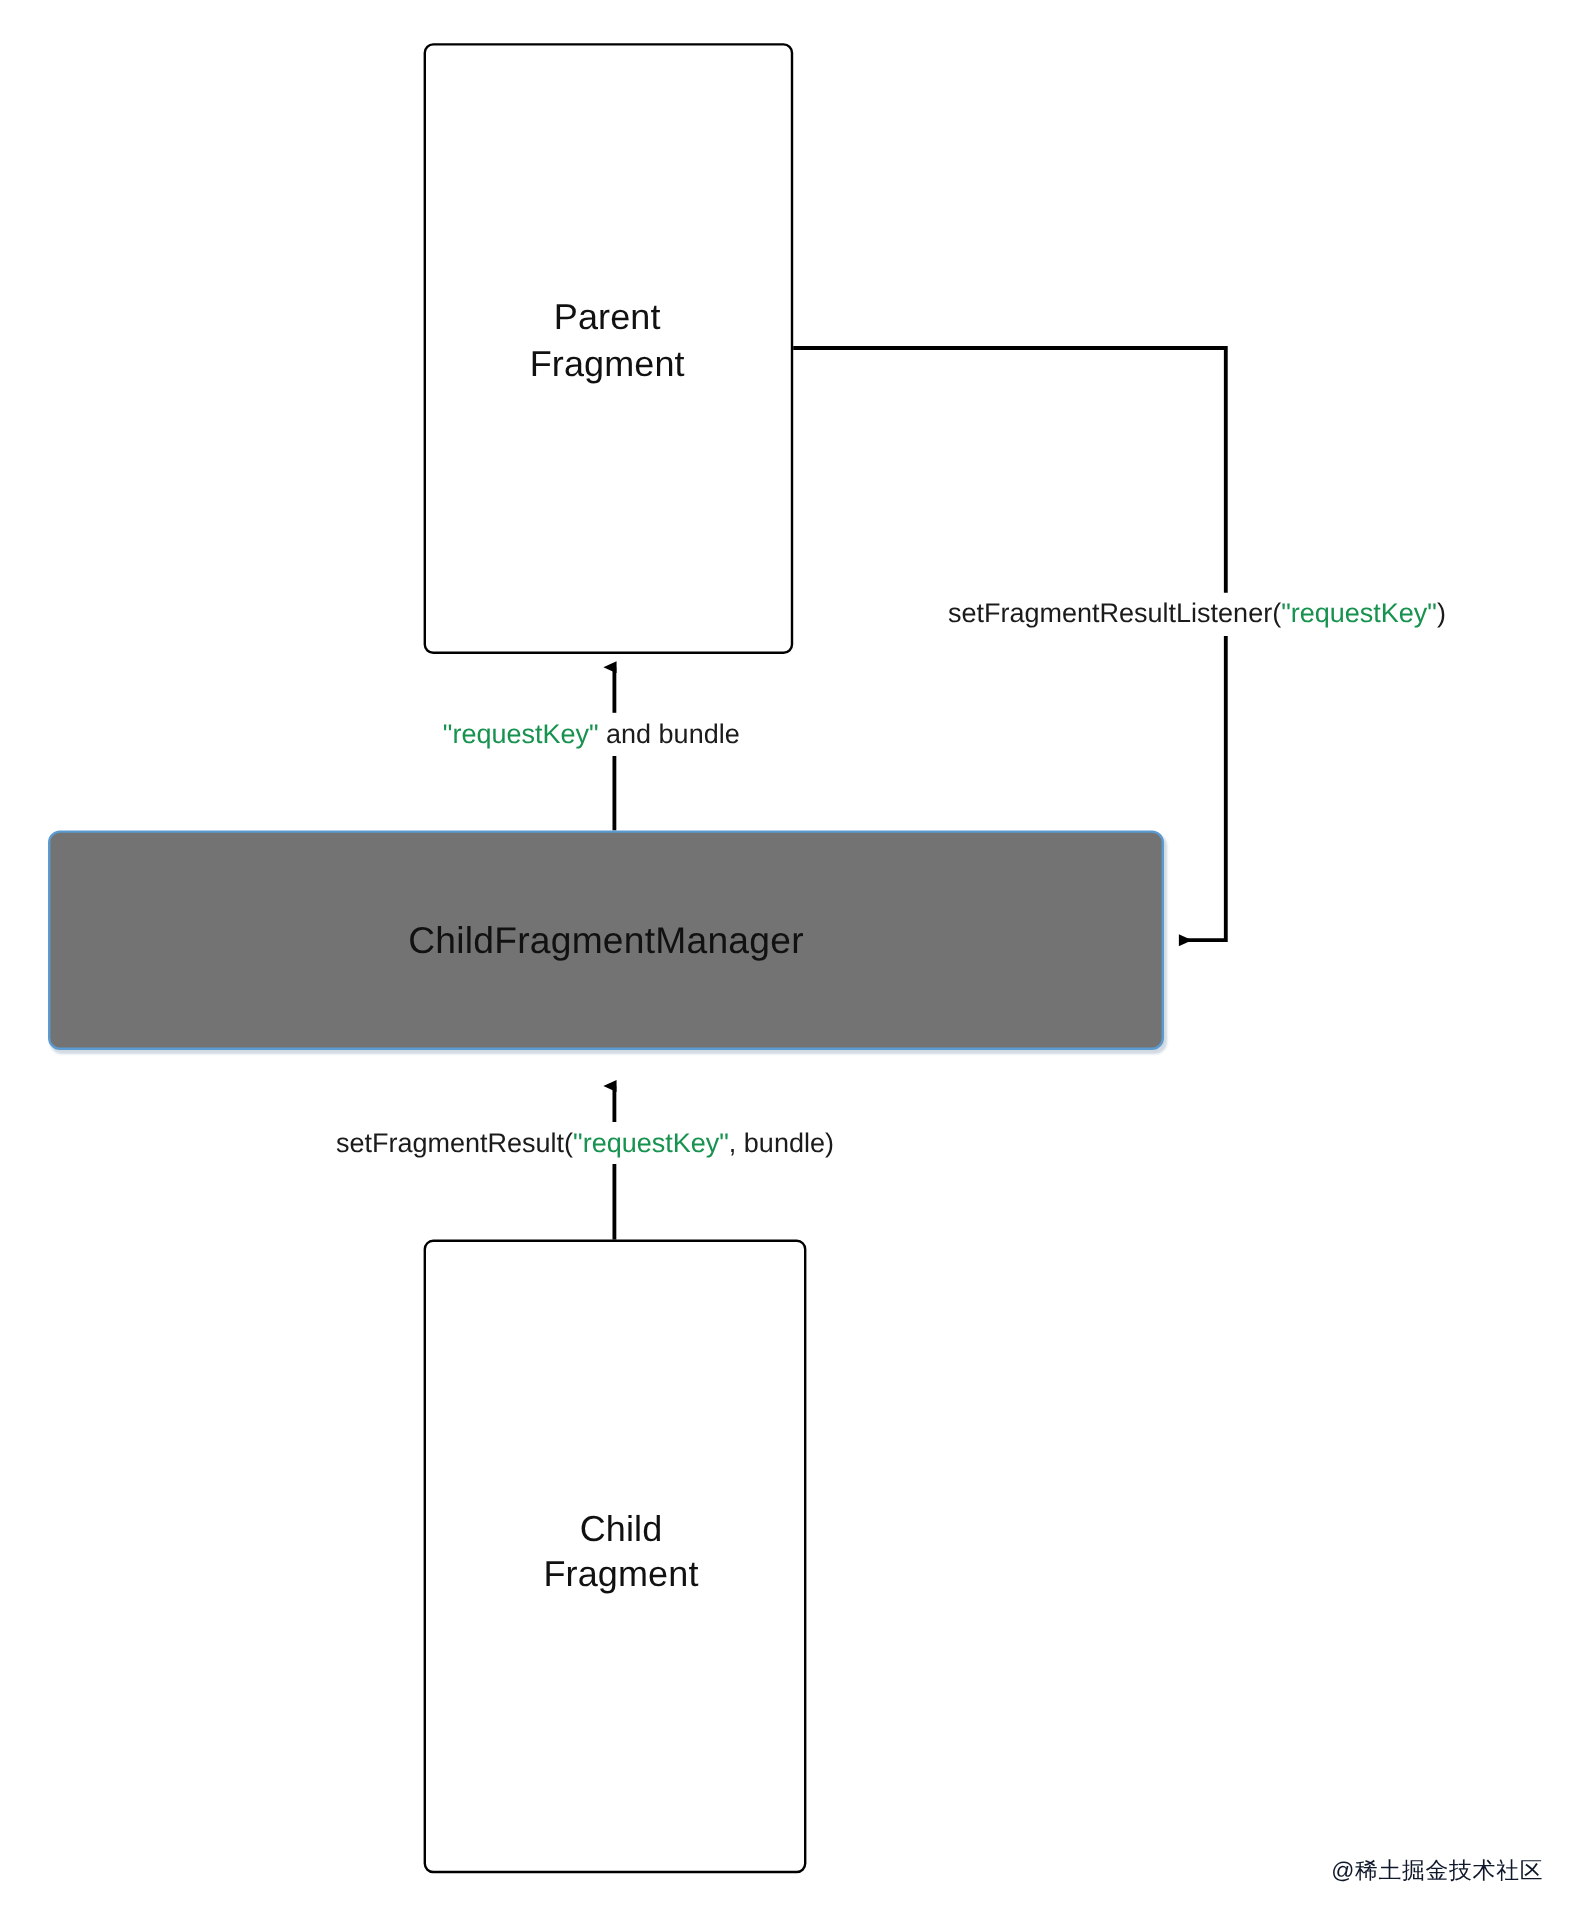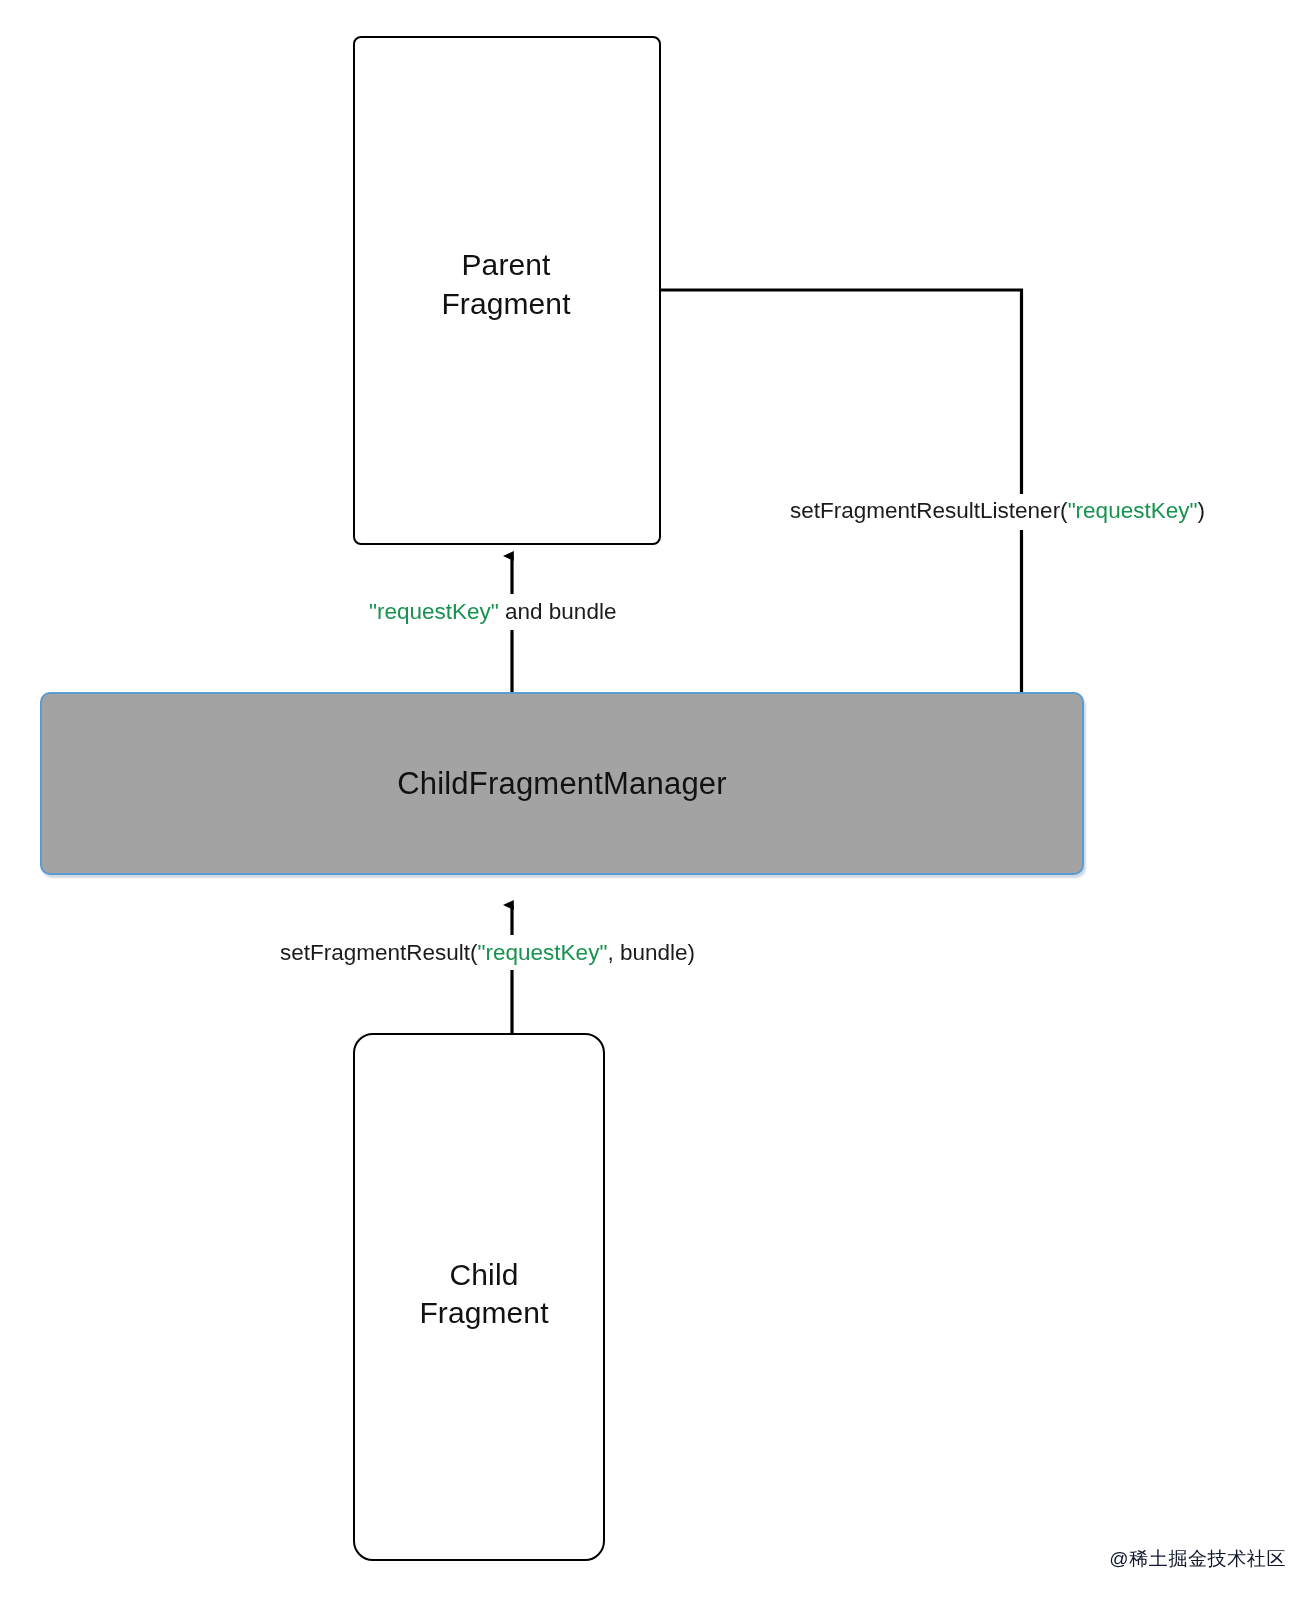--- a/index.html
+++ b/index.html
@@ -59,34 +59,33 @@
     width: 308px;
     height: 509px;
   }
   #node-parent-fragment .node-label {
     transform: translate(-1px, -6px);
   }
 
   #node-child-fragment {
     left: 353px;
     top: 1033px;
-    width: 252px;
+    width: 319px;
     height: 528px;
-    border-radius: 20px;
   }
   #node-child-fragment .node-label {
     transform: translate(5px, -3px);
   }
 
   #node-child-fragment-manager {
     left: 40px;
     top: 692px;
-    width: 1044px;
+    width: 930px;
     height: 183px;
-    background: #a3a3a3;
+    background: #737373;
     border: 2.6px solid #5b9bd1;
     border-radius: 10px;
     box-shadow: 2px 3px 2px rgba(90, 120, 150, 0.28);
   }
   #node-child-fragment-manager .node-label {
     font-size: 31px;
     color: #111111;
     letter-spacing: 0.2px;
   }
 

